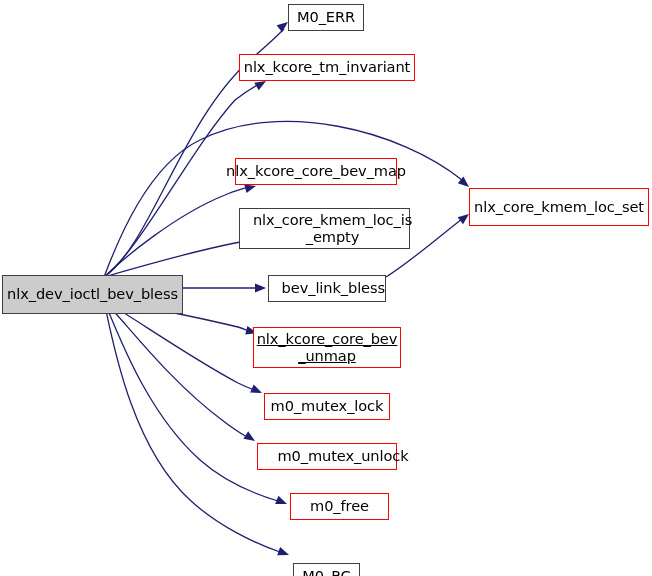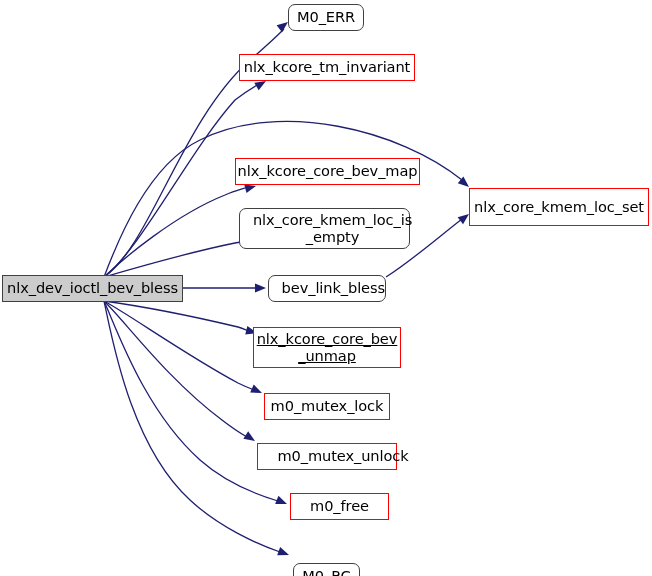--- a/index.html
+++ b/index.html
@@ -41,21 +41,20 @@
   }
   .node.red {
     border-color: #ff0000;
   }
   .node.current {
     background: #cccccc;
     border-color: #404040;
   }
   .node.dark {
     border-color: #404040;
-    border-radius: 7px;
   }
   .node-label {
     display: block;
     pointer-events: none;
   }
 </style>
 </head>
 <body>
 
 <div id="canvas" style="width: 652px; height: 576px; background: rgb(255, 255, 255);">
@@ -78,24 +77,24 @@
       <polygon points="0,0 -11,-4.4 -11,4.4" fill="#1f1f6f" transform="translate(262,393) rotate(24)"></polygon>
       <path d="M104,301 C124,320 168,380 222,420 C231,427 240,433 247,437" fill="none" stroke="#1f1f6f" stroke-width="1.3"></path>
       <polygon points="0,0 -11,-4.4 -11,4.4" fill="#1f1f6f" transform="translate(255,441) rotate(33)"></polygon>
       <path d="M104,301 C116,327 144,410 200,460 C226,483 258,495 278,501" fill="none" stroke="#1f1f6f" stroke-width="1.3"></path>
       <polygon points="0,0 -11,-4.4 -11,4.4" fill="#1f1f6f" transform="translate(287,504) rotate(22)"></polygon>
       <path d="M104,301 C112,337 130,445 190,500 C219,527 257,544 280,552" fill="none" stroke="#1f1f6f" stroke-width="1.3"></path>
       <polygon points="0,0 -11,-4.4 -11,4.4" fill="#1f1f6f" transform="translate(289,555) rotate(20)"></polygon>
       <path d="M386,277 C410,262 440,236 462,219" fill="none" stroke="#1f1f6f" stroke-width="1.3"></path>
       <polygon points="0,0 -11,-4.4 -11,4.4" fill="#1f1f6f" transform="translate(469,214) rotate(-38)"></polygon>
     </svg>
-<div class="node current" style="left: 2px; top: 275px; width: 181px; height: 27px;"><span class="node-label">nlx_dev_ioctl_bev_bless</span></div>
+<div class="node current" style="left: 2px; top: 275px; width: 181px; height: 39px;"><span class="node-label">nlx_dev_ioctl_bev_bless</span></div>
     <div class="node dark" style="left: 288px; top: 4px; width: 76px; height: 27px;"><span class="node-label">M0_ERR</span></div>
     <div class="node red" style="left: 239px; top: 54px; width: 176px; height: 27px; align-items: center;"><span class="node-label">nlx_kcore_tm_invariant</span></div>
-    <div class="node red" style="left: 235px; top: 158px; width: 185px; height: 27px;"><span class="node-label">nlx_kcore_core_bev_map</span></div>
+    <div class="node red" style="left: 235px; top: 158px; width: 162px; height: 27px;"><span class="node-label">nlx_kcore_core_bev_map</span></div>
     <div class="node dark" style="left: 239px; top: 208px; width: 171px; height: 41px; padding-left: 16px;"><span class="node-label">nlx_core_kmem_loc_is
 _empty</span></div>
     <div class="node dark" style="left: 268px; top: 275px; width: 118px; height: 27px; justify-content: flex-end;"><span class="node-label">bev_link_bless</span></div>
     <div class="node red" style="left: 253px; top: 327px; width: 148px; height: 41px; text-decoration: underline;"><span class="node-label">nlx_kcore_core_bev
 _unmap</span></div>
     <div class="node red" style="left: 264px; top: 393px; width: 126px; height: 27px;"><span class="node-label">m0_mutex_lock</span></div>
     <div class="node red" style="left: 257px; top: 443px; width: 140px; height: 27px; padding-left: 32px;"><span class="node-label">m0_mutex_unlock</span></div>
     <div class="node red" style="left: 290px; top: 493px; width: 99px; height: 27px;"><span class="node-label">m0_free</span></div>
     <div class="node dark" style="left: 293px; top: 563px; width: 67px; height: 27px;"><span class="node-label">M0_RC</span></div>
     <div class="node red" style="left: 469px; top: 188px; width: 180px; height: 38px;"><span class="node-label">nlx_core_kmem_loc_set</span></div>

